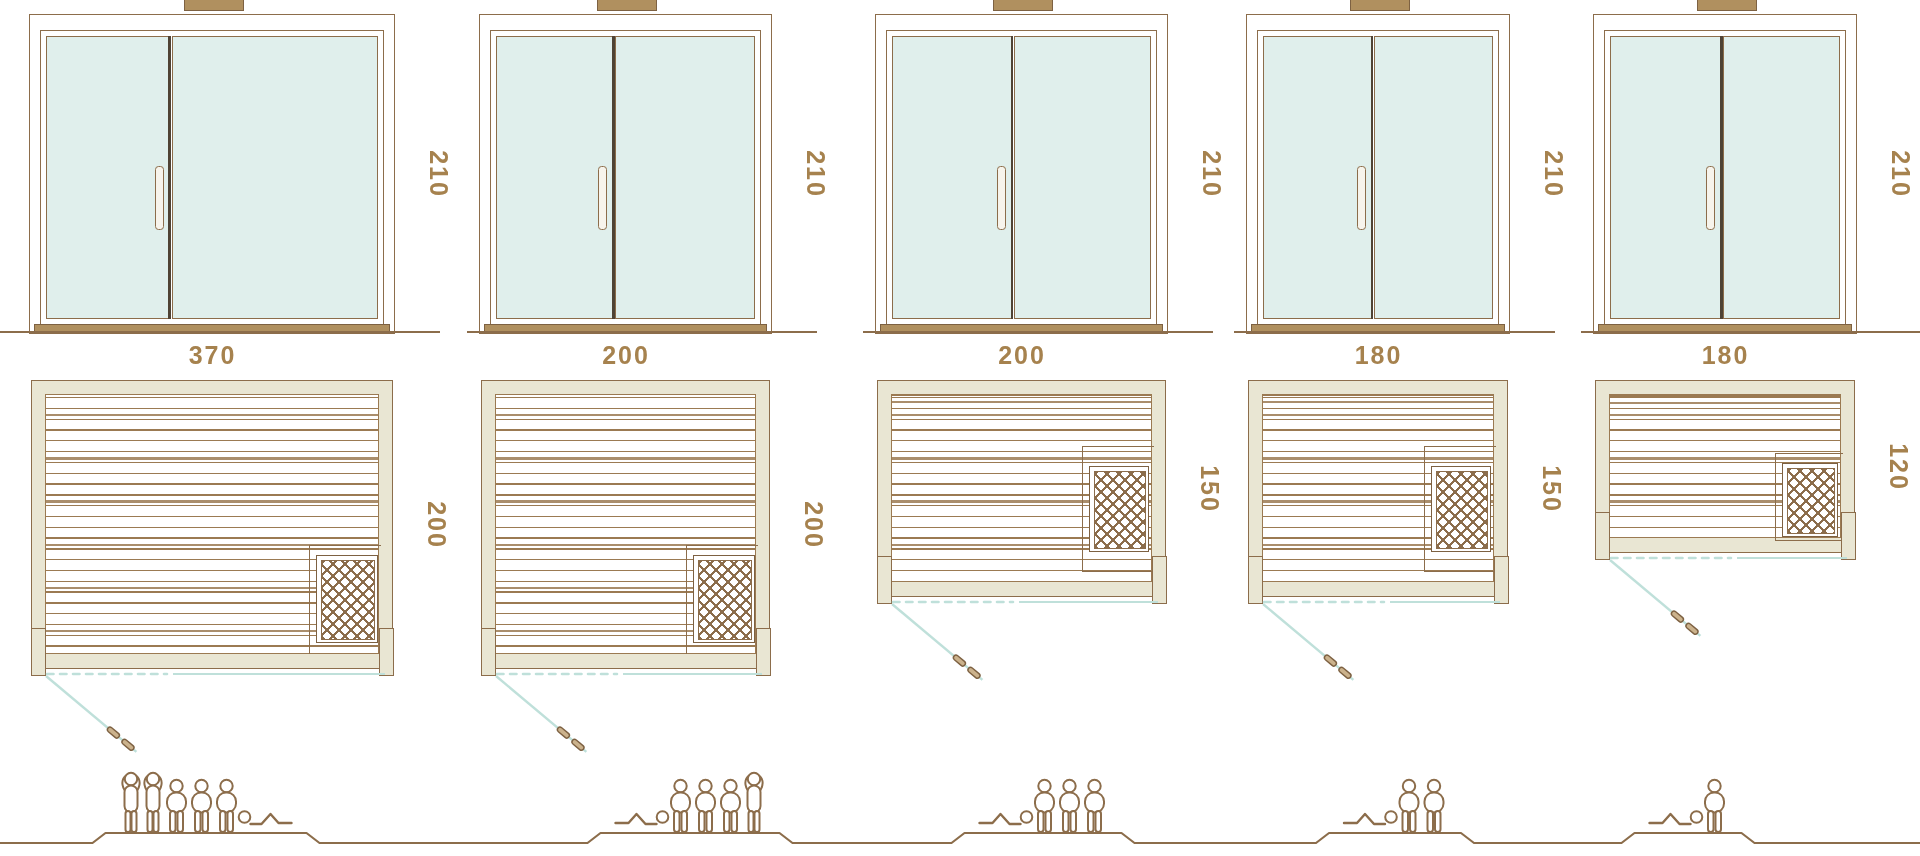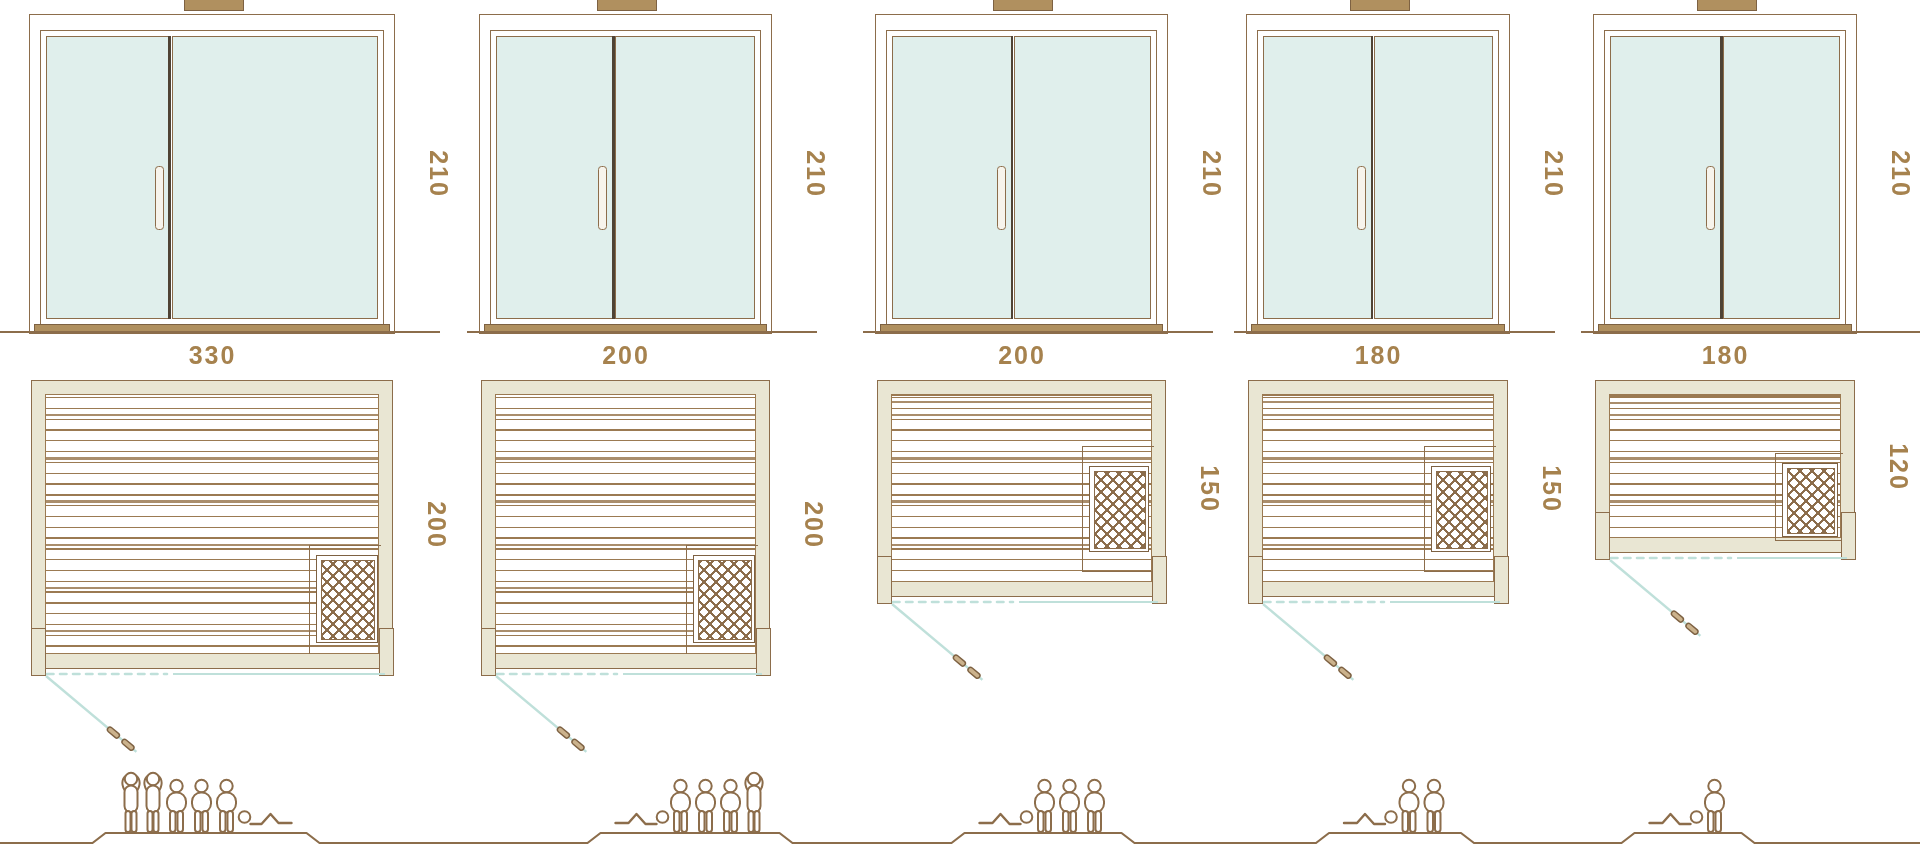--- a/index.html
+++ b/index.html
@@ -66,21 +66,21 @@
     <div class="elev" style="left: 0px; top: 14px; width: 364px; height: 318px;">
       <div class="doorunit">
         <div class="pane left" style="left: 5px; width: 121.58px;"></div>
         <div class="pane right" style="left: 130.58px; right: 5px;"></div>
         <div class="divider" style="left: 127.38px; width: 2.4px;"></div>
         <div class="handle" style="left: 113.58px; top: 135px;"></div>
       </div>
       <div class="sill"></div>
     </div>
     <div class="dimlabel vrot hlabel" style="left: 409px; top: 174px;">210</div>
-    <div class="dimlabel wlabel" style="left: 183.5px; top: 341px;">330</div>
+    <div class="dimlabel wlabel" style="left: 183.5px; top: 341px;">370</div>
     <div class="plan" style="left: 2px; top: 380px; width: 363px; height: 420px;">
       <div class="wall" style="width: 360px; height: 287px;">
         <div class="interior" style="height: 258px;"></div>
         <div class="bench" style="left: 277px; top: 164px; width: 71px; height: 108px; border-top: 1.4px solid rgb(140, 109, 75); border-left: 1.4px solid rgb(140, 109, 75);"></div>
         <div class="heater" style="left: 284px; top: 174px; width: 52px; height: 78px;">
               <div class="grid"></div>
             </div>
       </div>
       <div class="post pl" style="left: 0px; top: 248px;"></div>
       <div class="post pr" style="left: 348px; top: 248px;"></div>

